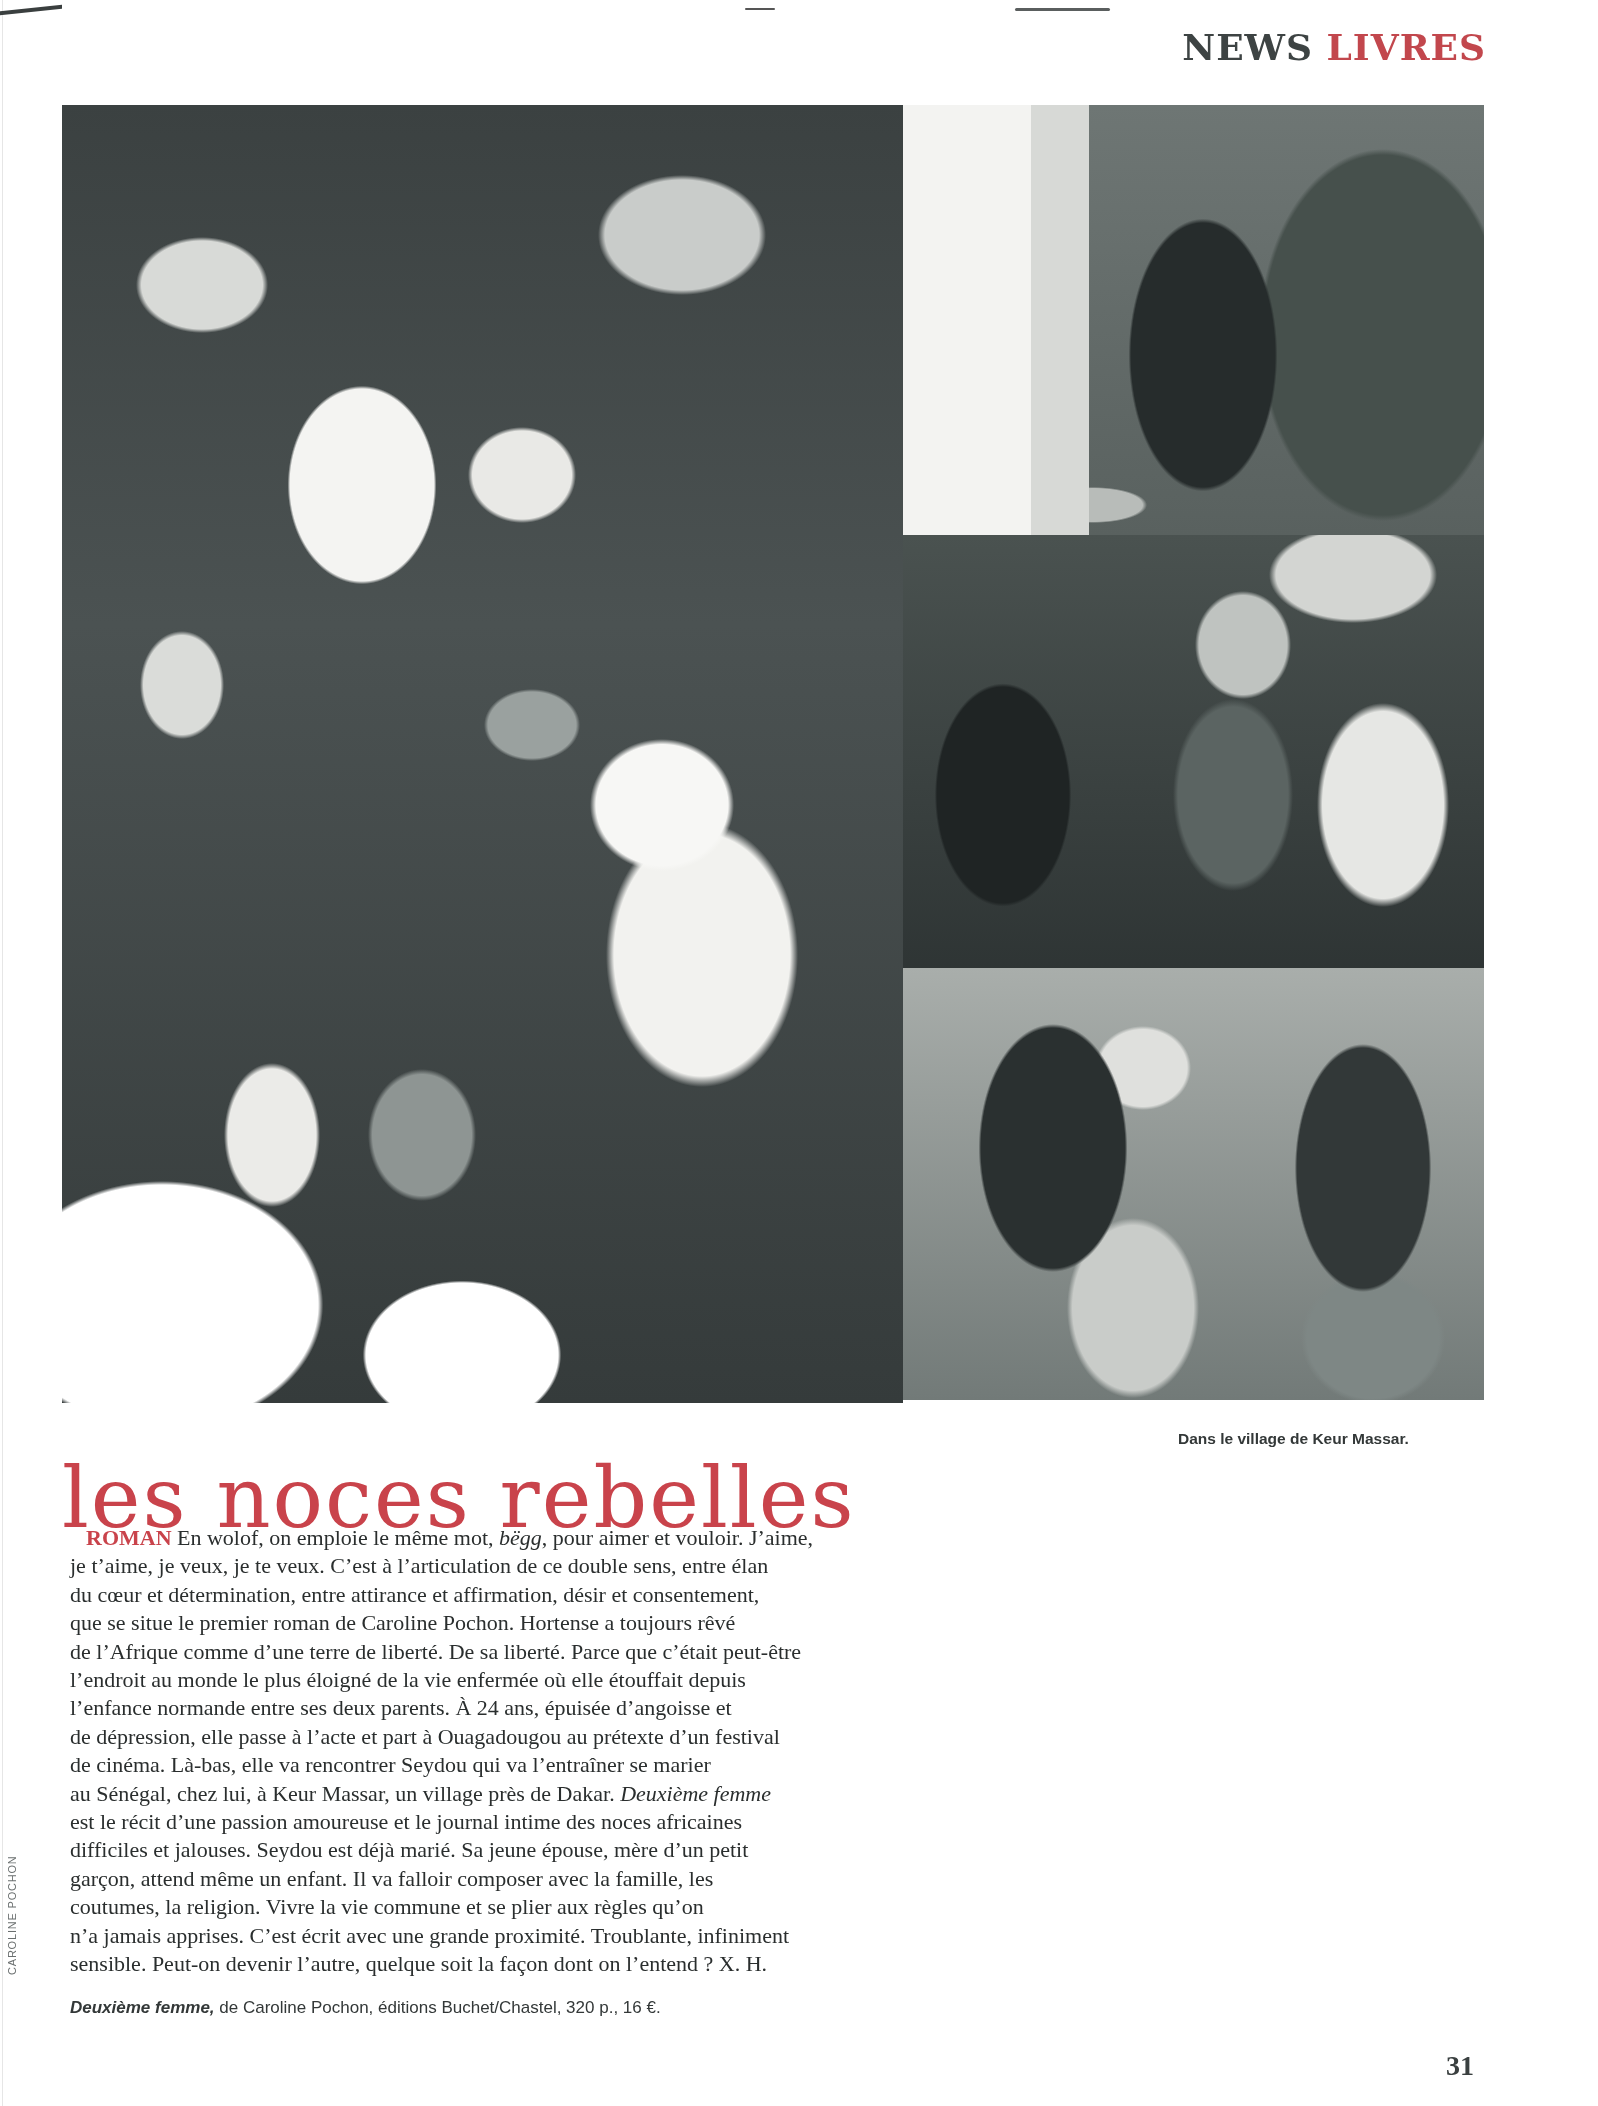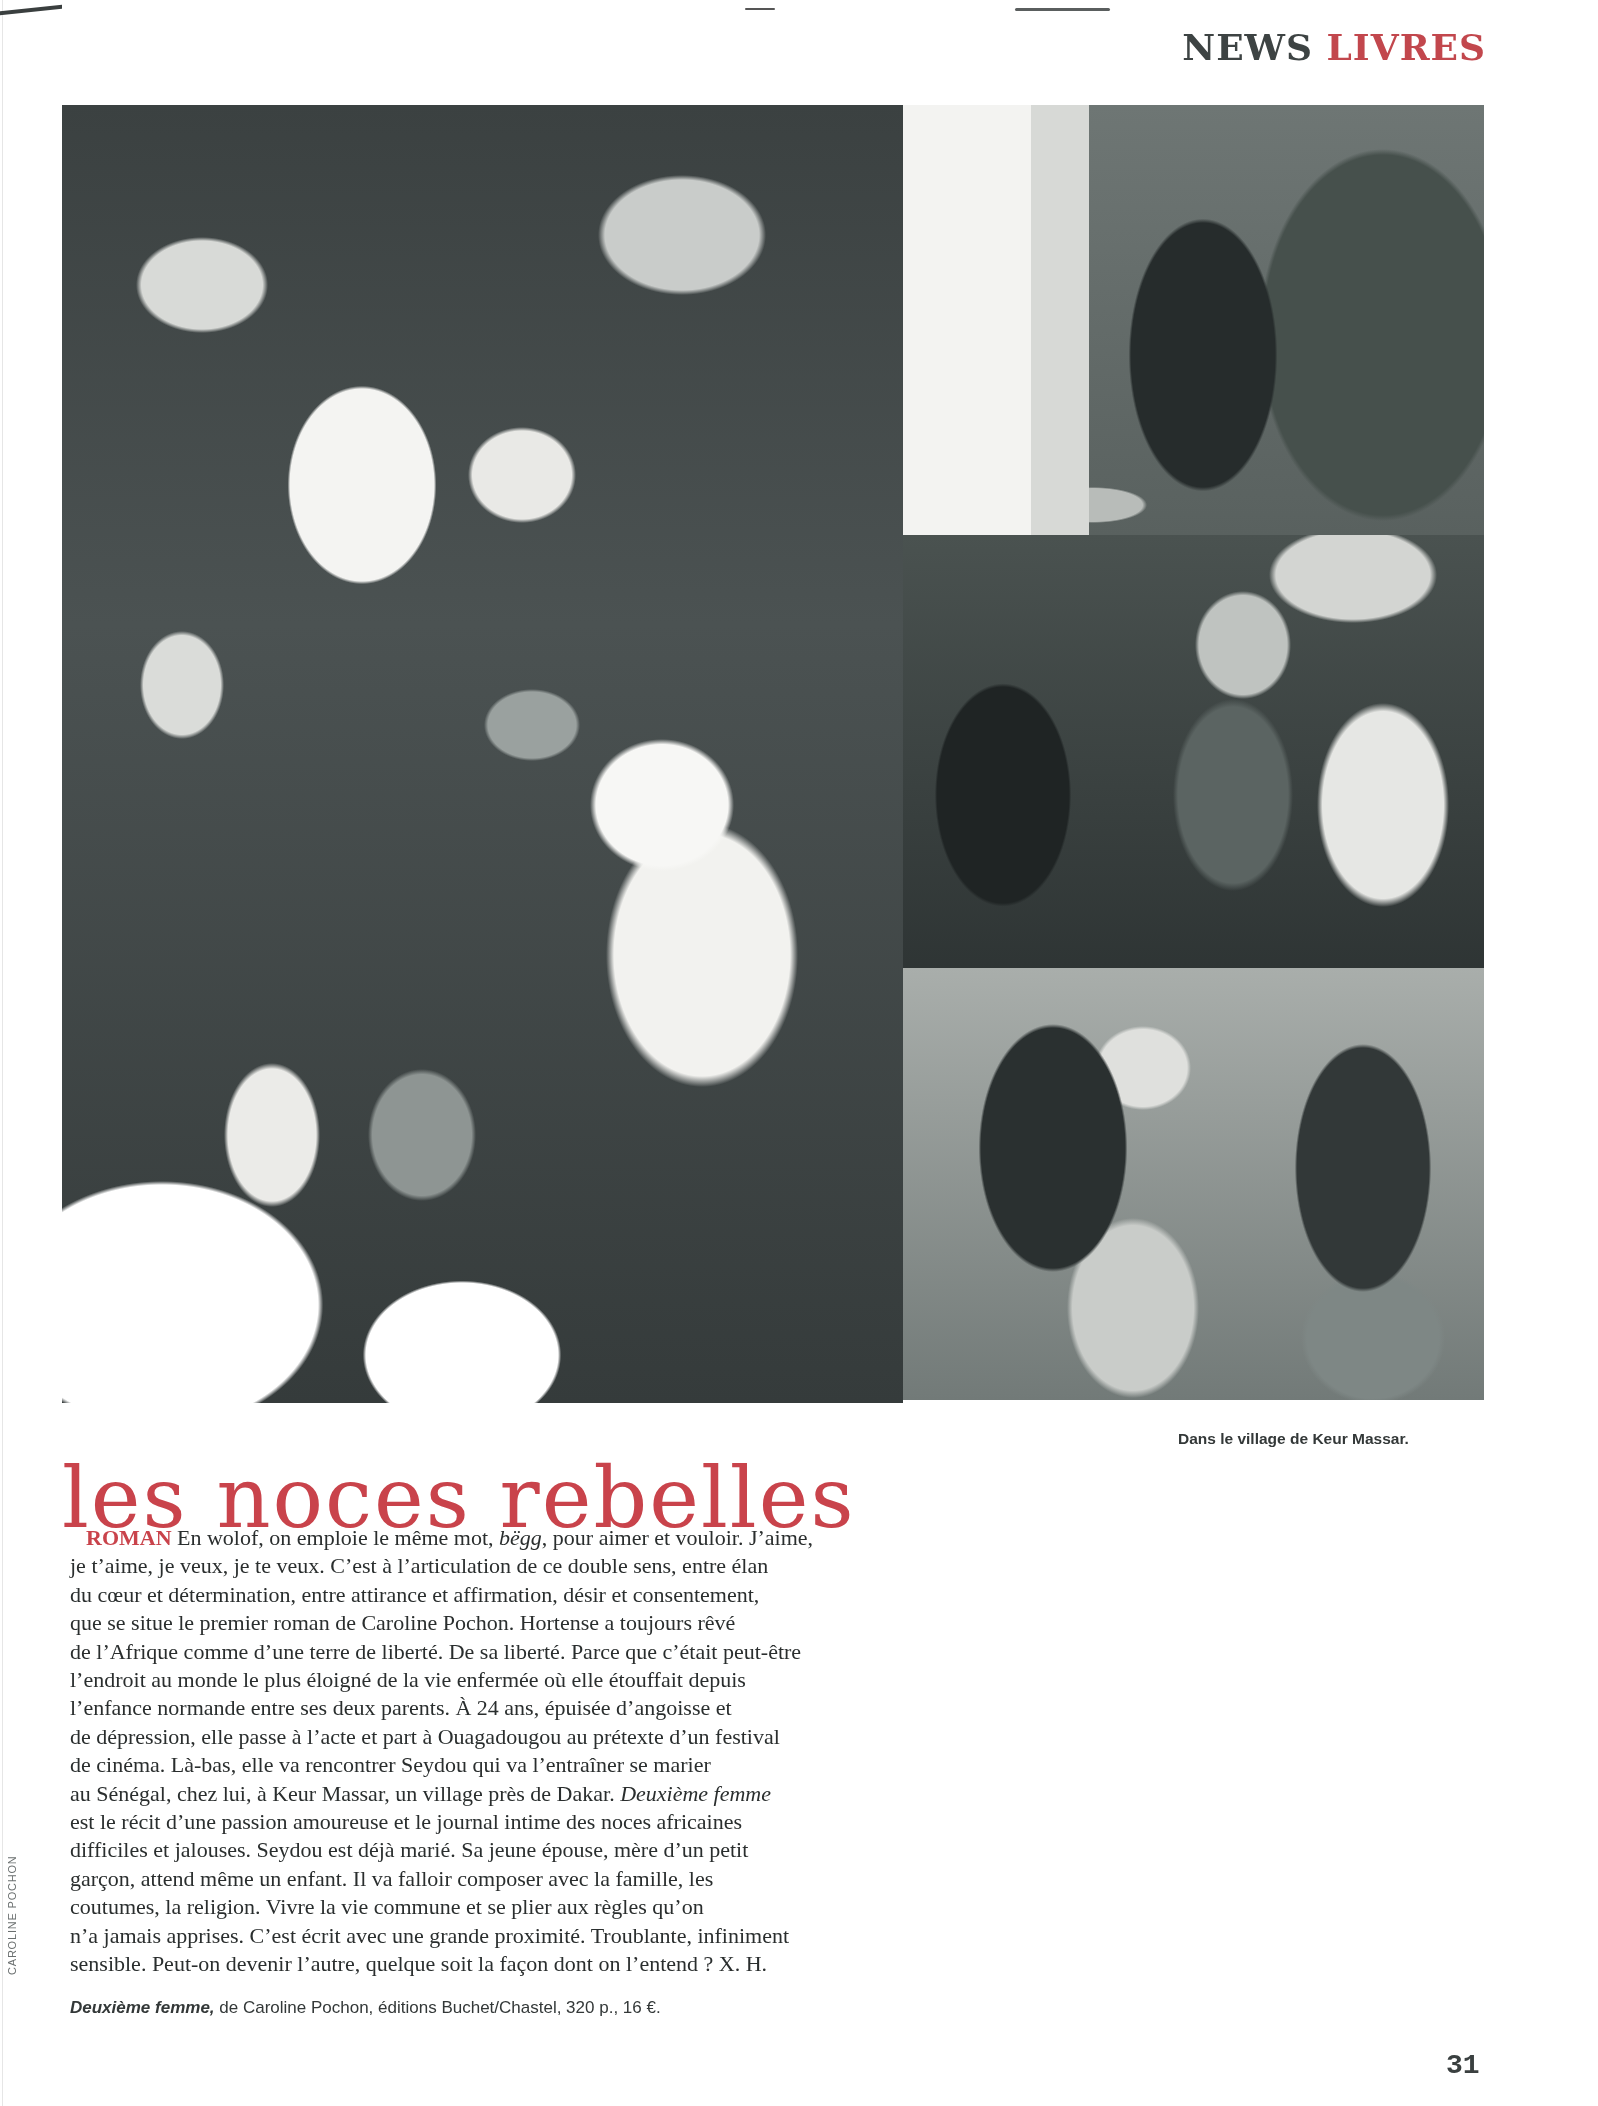--- a/index.html
+++ b/index.html
@@ -99,21 +99,21 @@
     font-family: "Liberation Sans", sans-serif; font-size: 17px; color: #333838;
   }
   .book-ref .title { font-weight: bold; font-style: italic; }
 
   .photo-credit {
     position: absolute; left: 6px; top: 1975px; transform-origin: left top; transform: rotate(-90deg);
     font-family: "Liberation Sans", sans-serif; font-size: 11px; color: #6a6f6f; letter-spacing: 0.8px;
   }
   .page-number {
     position: absolute; left: 1446px; top: 2050px;
-    font-family: Liberation Mono, monospace; font-weight: bold; font-size: 28px; color: #3a4040;
+    font-family: Liberation Serif, serif; font-weight: bold; font-size: 28px; color: #3a4040;
   }
   .left-edge-line { position: absolute; left: 2px; top: 0; width: 1px; height: 2106px; background: #e6e6e6; }
 </style>
 </head>
 <body>
 
 <div class="left-edge-line"></div>
 <div class="scan-mark-left"></div>
 <div class="scan-mark-mid1"></div>
 <div class="scan-mark-mid2"></div>

